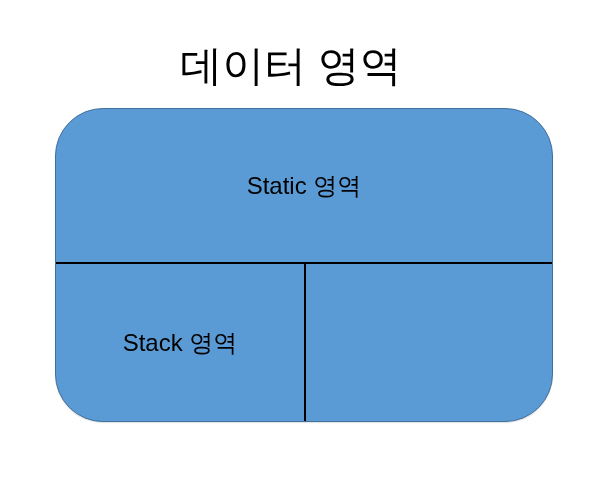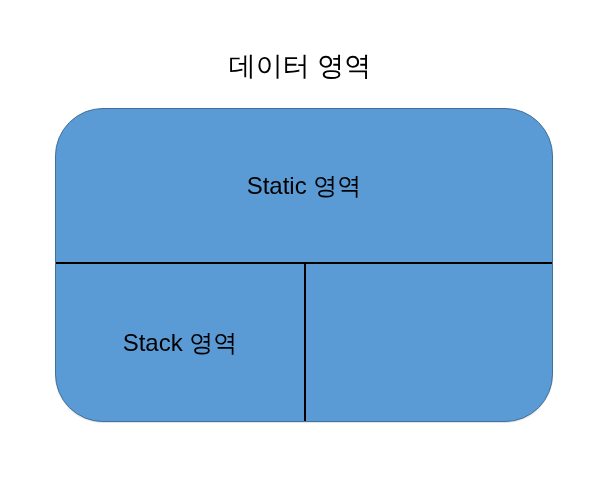--- a/index.html
+++ b/index.html
@@ -9,25 +9,25 @@
   body {
     width: 605px;
     height: 483px;
     background: #ffffff;
     font-family: "Liberation Sans", "DejaVu Sans", sans-serif;
     position: relative;
     overflow: hidden;
   }
   .diagram-title {
     position: absolute;
-    left: 51px;
+    left: 42px;
     top: 47px;
     width: 498px;
     text-align: center;
-    font-size: 27px;
+    font-size: 42px;
     line-height: 38px;
     color: #000000;
     letter-spacing: 0px;
   }
   .rounded-box {
     position: absolute;
     left: 55px;
     top: 108px;
     width: 496px;
     height: 312px;

